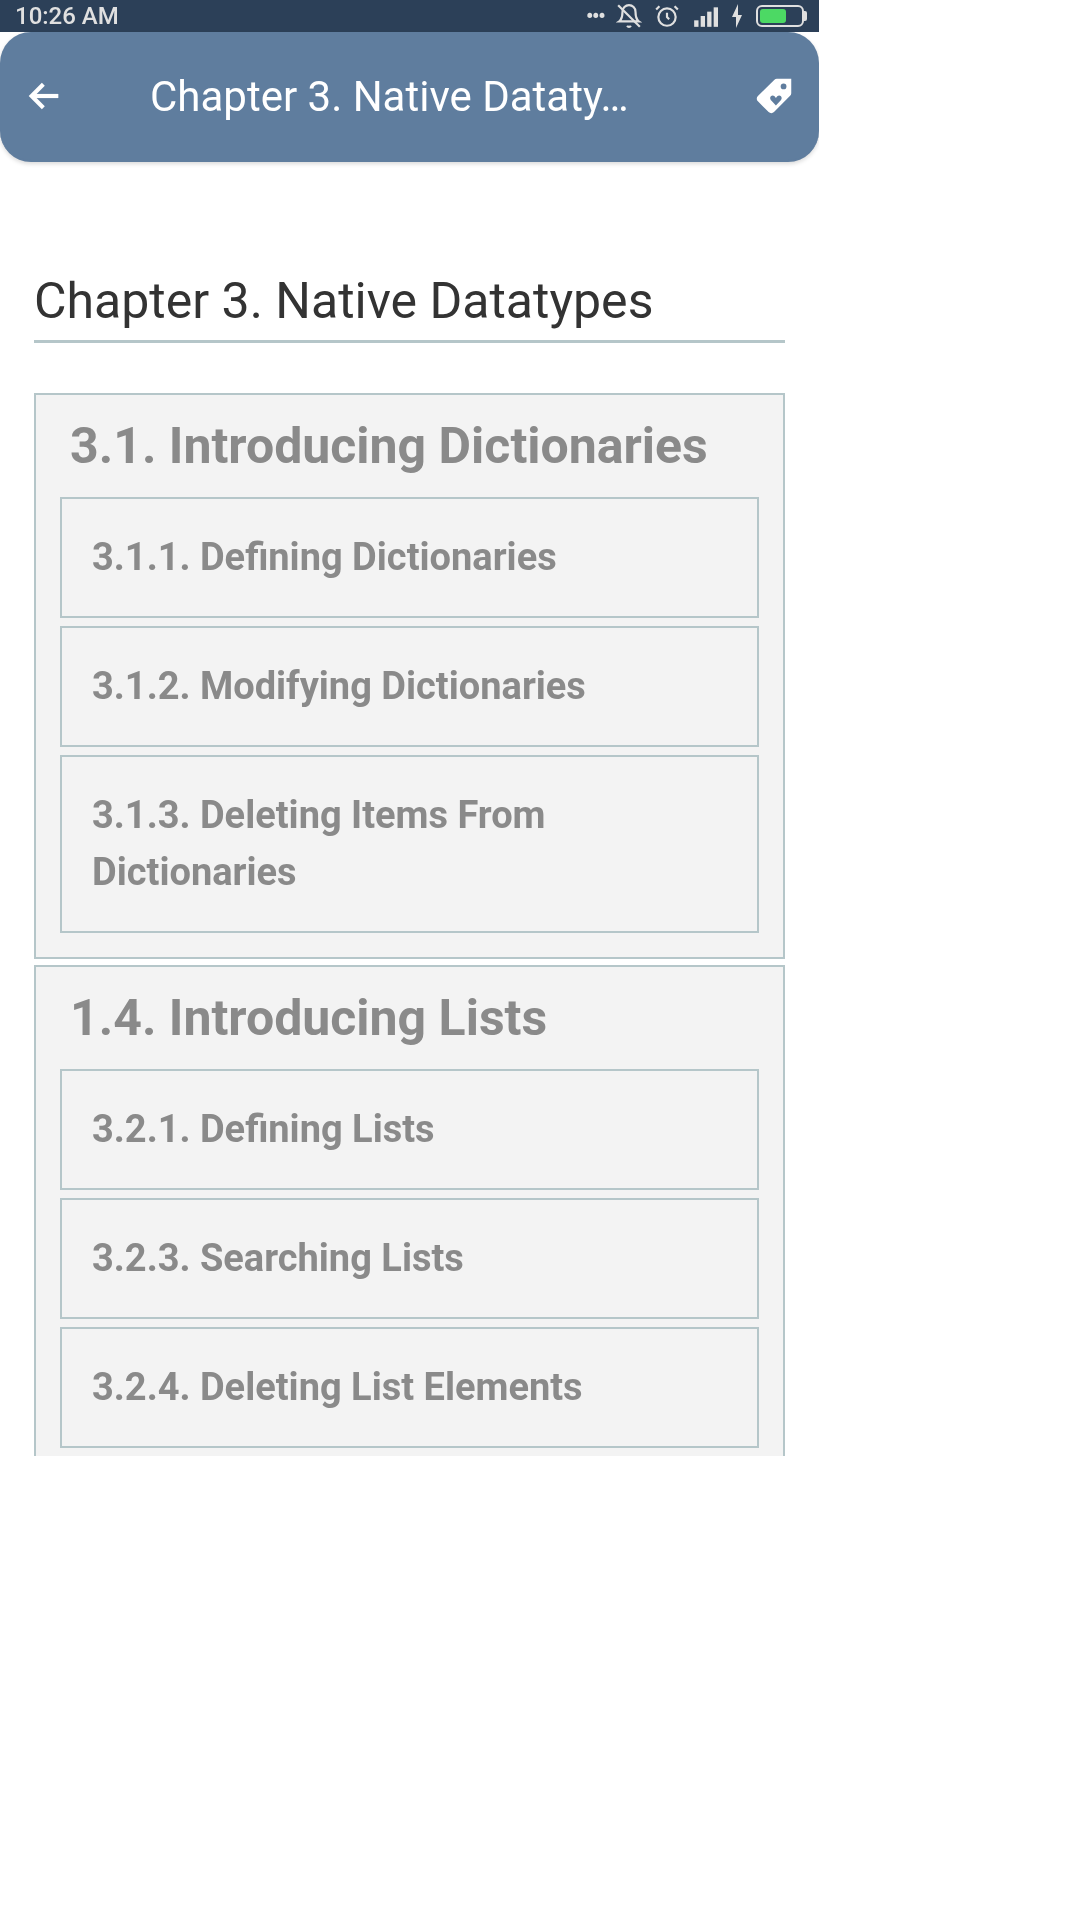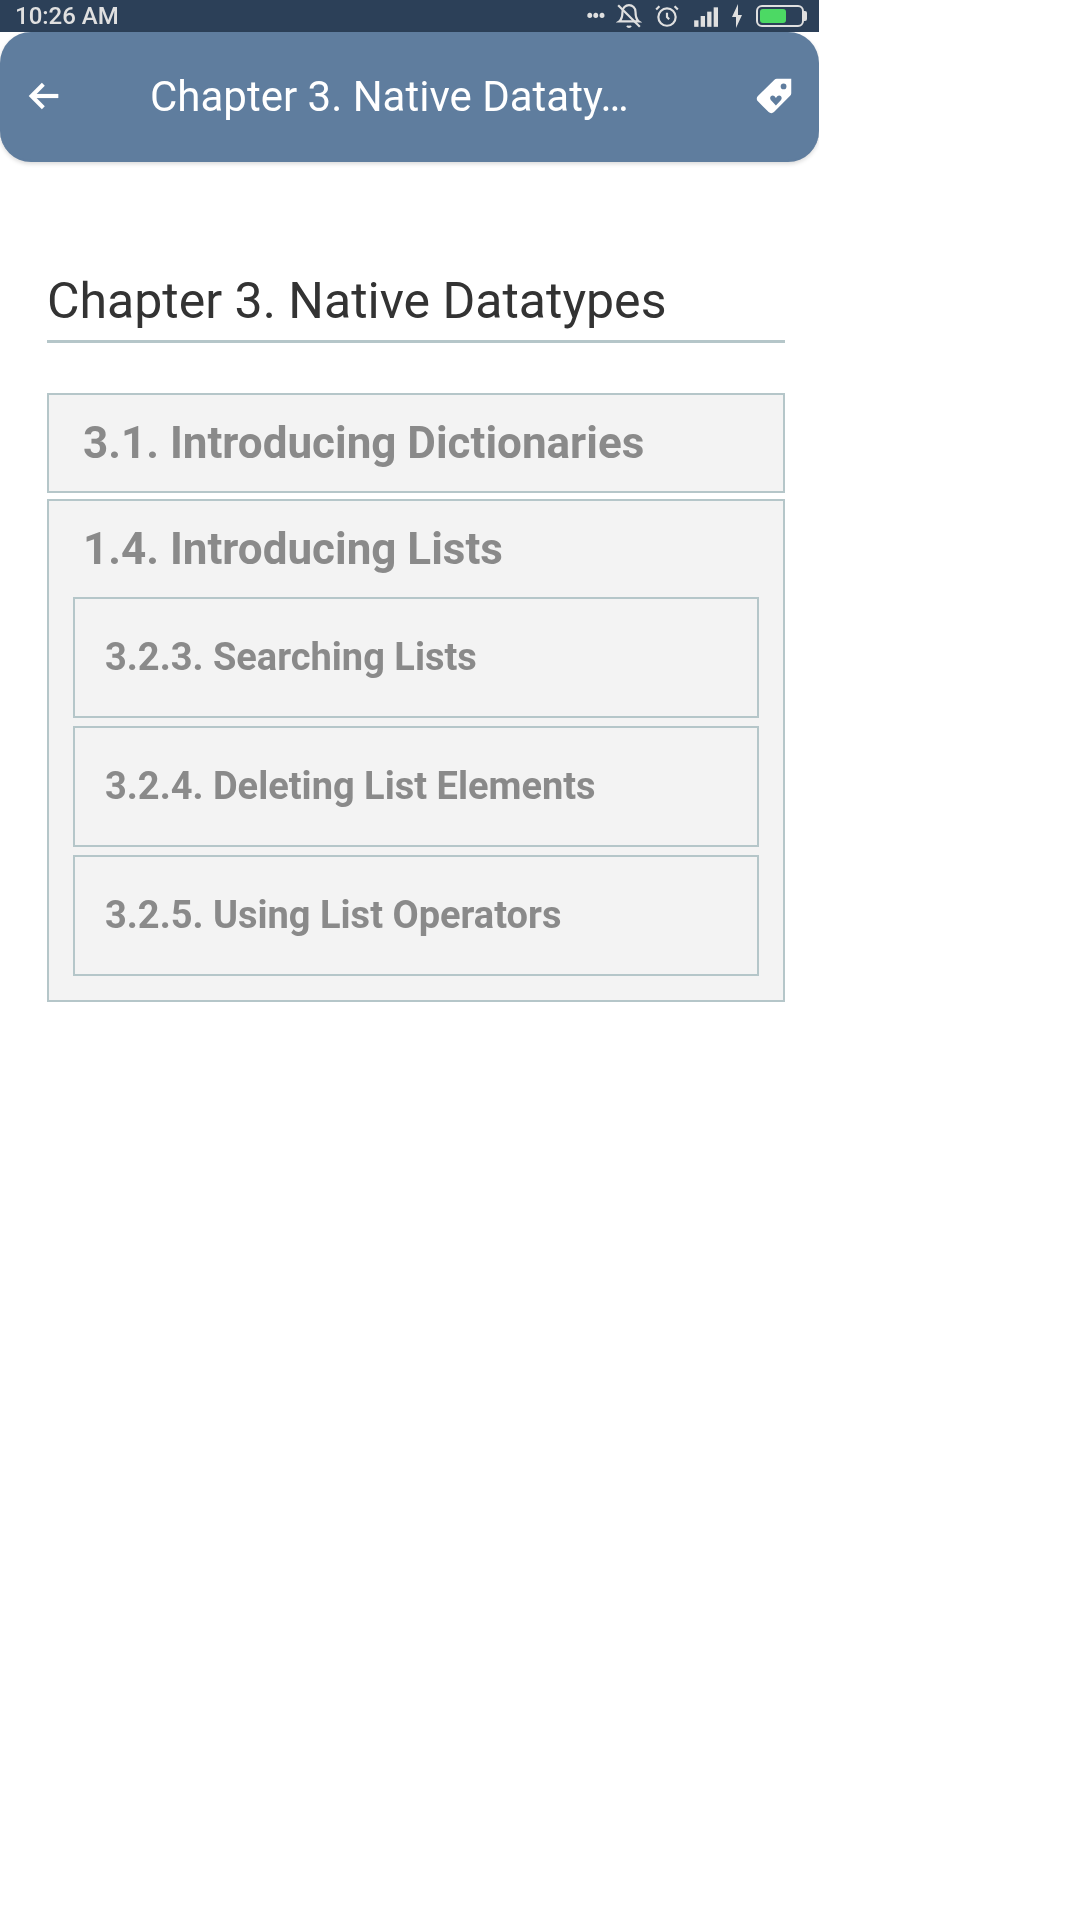--- a/index.html
+++ b/index.html
@@ -114,40 +114,39 @@
       width: 50px;
       height: 50px;
       display: flex;
       align-items: center;
       justify-content: center;
       cursor: pointer;
     }
     
     .content {
       padding: 110px 34px 0 34px;
-      margin-left: 13px;
     }
     
     .page-title {
       font-size: 50px;
       font-weight: 400;
       color: #333;
       padding-bottom: 10px;
       border-bottom: 3px solid #b5c6c9;
       margin-bottom: 50px;
     }
     
     .toc-section {
       border: 2px solid #b5c6c9;
       background: #f3f3f3;
       margin-bottom: 6px;
     }
     
     .section-title {
-      font-size: 44px;
+      font-size: 50px;
       font-weight: 700;
       color: #8a8a8a;
       padding: 22px 34px;
     }
     
     .sub-items {
       padding: 0 24px 24px 24px;
       display: flex;
       flex-direction: column;
       gap: 8px;
@@ -220,26 +219,40 @@
       <path d="M10 13c0-1.1 1.3-1.8 2.3-.9L13 13l.7-.9c1-.9 2.3-.2 2.3.9 0 .6-.3 1.1-.7 1.5L13 17l-2.3-2.5c-.4-.4-.7-.9-.7-1.5z" fill="#5f7d9e"></path>
     </svg>
   </div>
 </div>
 
 <div class="content">
   <h1 class="page-title">Chapter 3. Native Datatypes</h1>
 
   <div class="toc-section">
     <div class="section-title">3.1. Introducing Dictionaries</div>
+    <div class="sub-items">
+      <div class="sub-item">
+        <div class="sub-item-text">3.1.1. Defining Dictionaries</div>
+      </div>
+      <div class="sub-item">
+        <div class="sub-item-text">3.1.2. Modifying Dictionaries</div>
+      </div>
+      <div class="sub-item">
+        <div class="sub-item-text">3.1.3. Deleting Items From Dictionaries</div>
+      </div>
+    </div>
   </div>
 
   <div class="toc-section">
     <div class="section-title">1.4. Introducing Lists</div>
     <div class="sub-items">
       <div class="sub-item">
+        <div class="sub-item-text">3.2.1. Defining Lists</div>
+      </div>
+      <div class="sub-item">
         <div class="sub-item-text">3.2.3. Searching Lists</div>
       </div>
       <div class="sub-item">
         <div class="sub-item-text">3.2.4. Deleting List Elements</div>
       </div>
       <div class="sub-item">
         <div class="sub-item-text">3.2.5. Using List Operators</div>
       </div>
     </div>
   </div>

